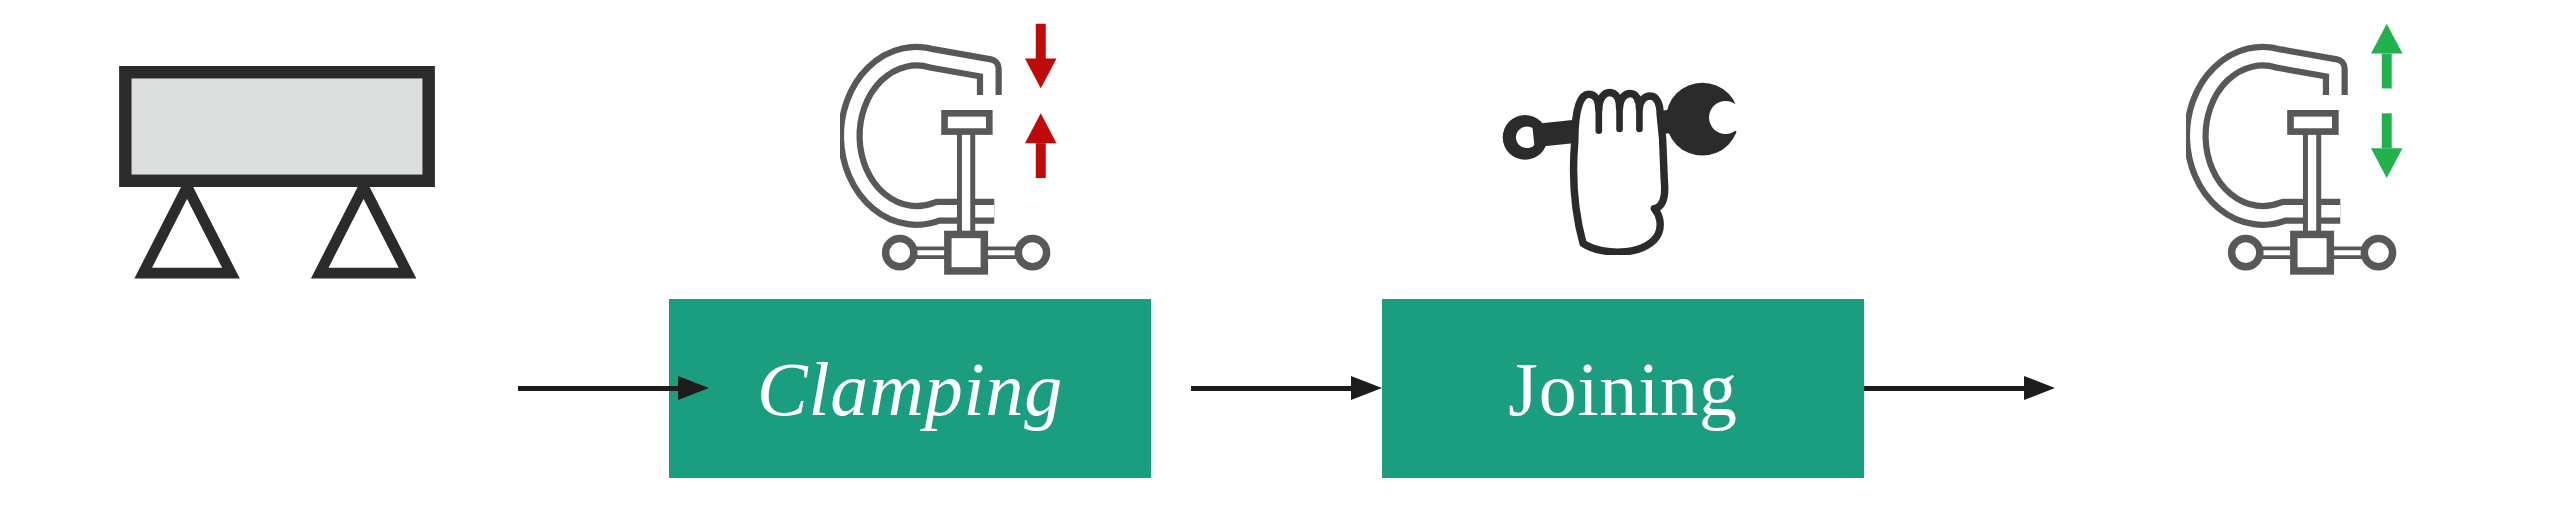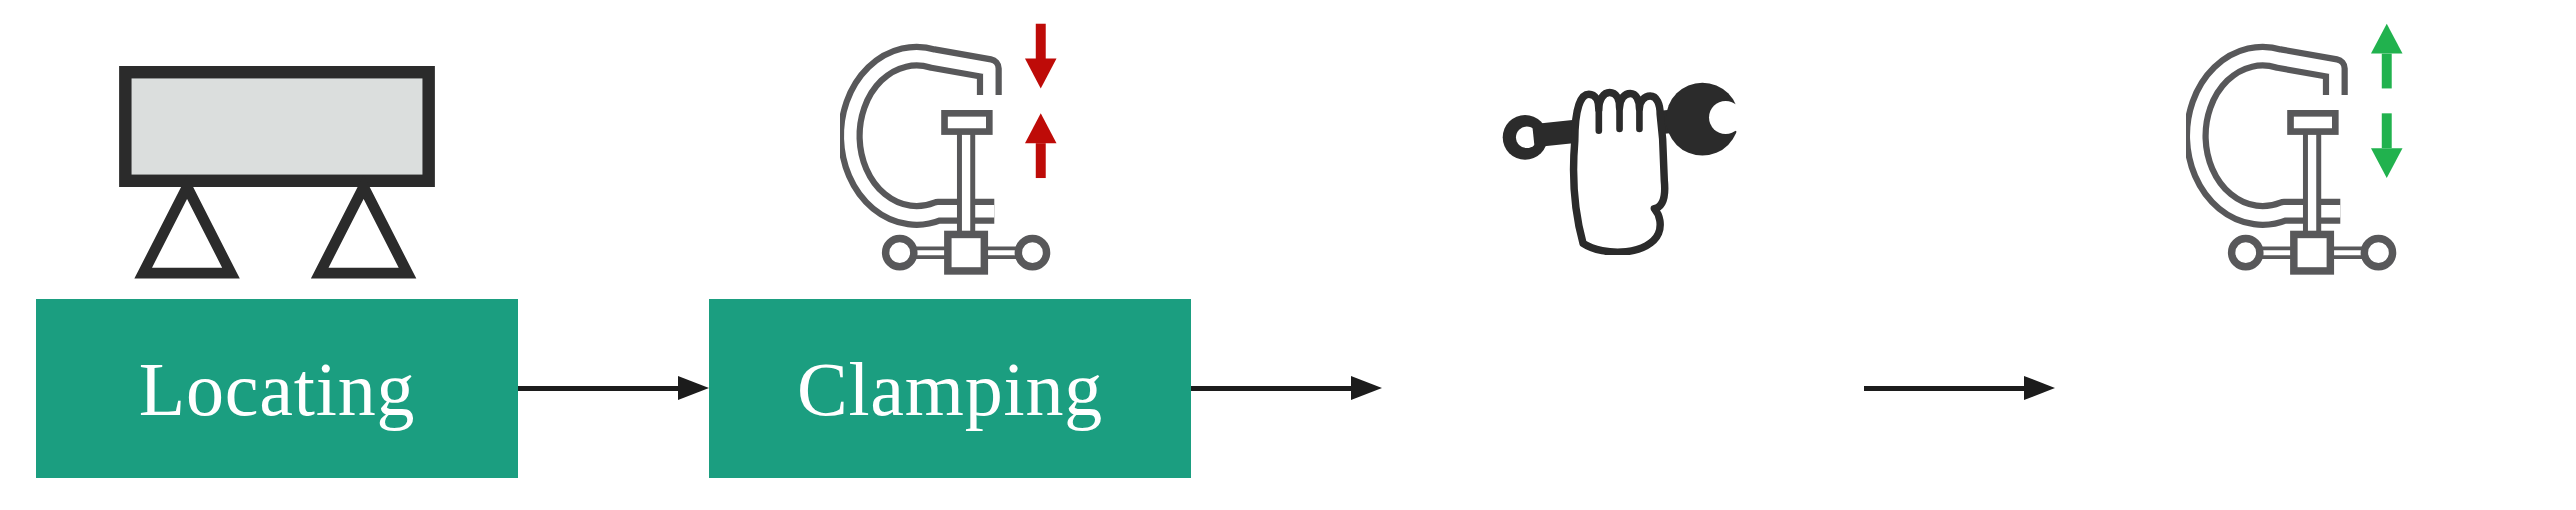--- a/index.html
+++ b/index.html
@@ -6,21 +6,21 @@
   body{width:2576px;height:511px;position:relative;overflow:hidden;
        font-family:"Liberation Serif","DejaVu Serif",serif;}
   .canvas{position:absolute;left:0;top:0;width:2576px;height:511px;}
 
   
   .stage-box{position:absolute;top:299px;width:482px;height:179px;
              background:#1b9e80;display:flex;align-items:center;justify-content:center;}
   .stage-label{color:#ffffff;font-size:76px;letter-spacing:0.8px;line-height:1;
                font-family:"Liberation Serif","DejaVu Serif",serif;}
   #box-locating {left:36px;}
-  #box-clamping {left:709px;}
+  #box-clamping {left:669px;font-style:italic;}
   #box-joining  {left:1382px;}
   #box-releasing{left:2055px;}
 
   
   .connector{position:absolute;top:376px;width:191px;height:25px;}
   #conn-1{left:518px;} #conn-2{left:1191px;} #conn-3{left:1864px;}
   .connector-line{position:absolute;left:0;right:26.5px;top:10px;height:5px;background:#1c1c1c;}
   .connector-head{position:absolute;right:0;top:0;width:0;height:0;
     border-top:12.4px solid transparent;border-bottom:12.4px solid transparent;
     border-left:31.5px solid #1c1c1c;}
@@ -104,28 +104,28 @@
       <use href="#clamp-shape"></use>
       <g fill="#21b24e">
         <polygon points="242,2 223,38 261,38"></polygon>
         <rect x="236" y="38" width="12" height="42"></rect>
         <rect x="236" y="110" width="12" height="42"></rect>
         <polygon points="223,152 261,152 242,188"></polygon>
       </g>
     </svg>
   </div>
 
-  <div class="stage-box" id="box-locating">
-    <span class="stage-label">Locating</span>
-  </div>
 
   <div class="stage-box" id="box-clamping">
     <span class="stage-label">Clamping</span>
   </div>
 
+  <div class="stage-box" id="box-joining">
+    <span class="stage-label">Joining</span>
+  </div>
 
 
   <div class="connector" id="conn-1">
     <div class="connector-line"></div>
     <div class="connector-head"></div>
   </div>
 
   <div class="connector" id="conn-2">
     <div class="connector-line"></div>
     <div class="connector-head"></div>

